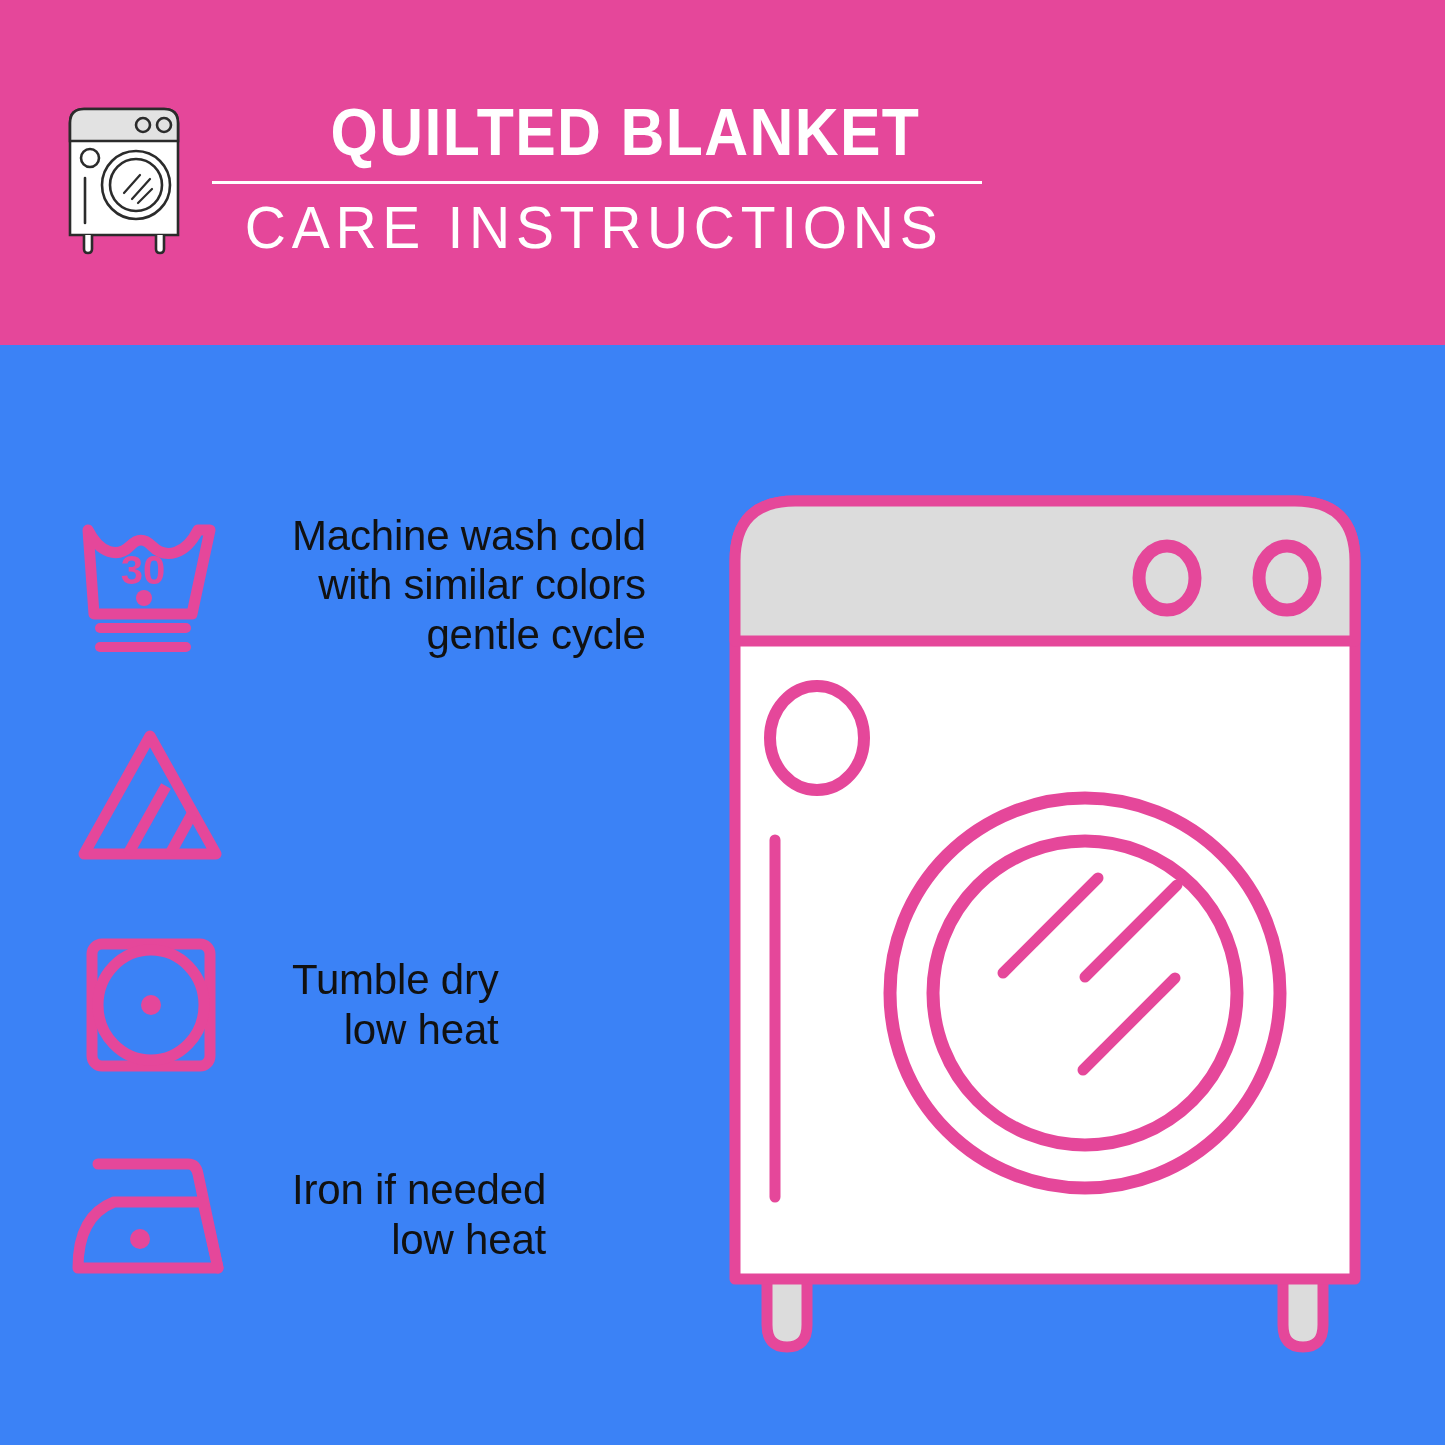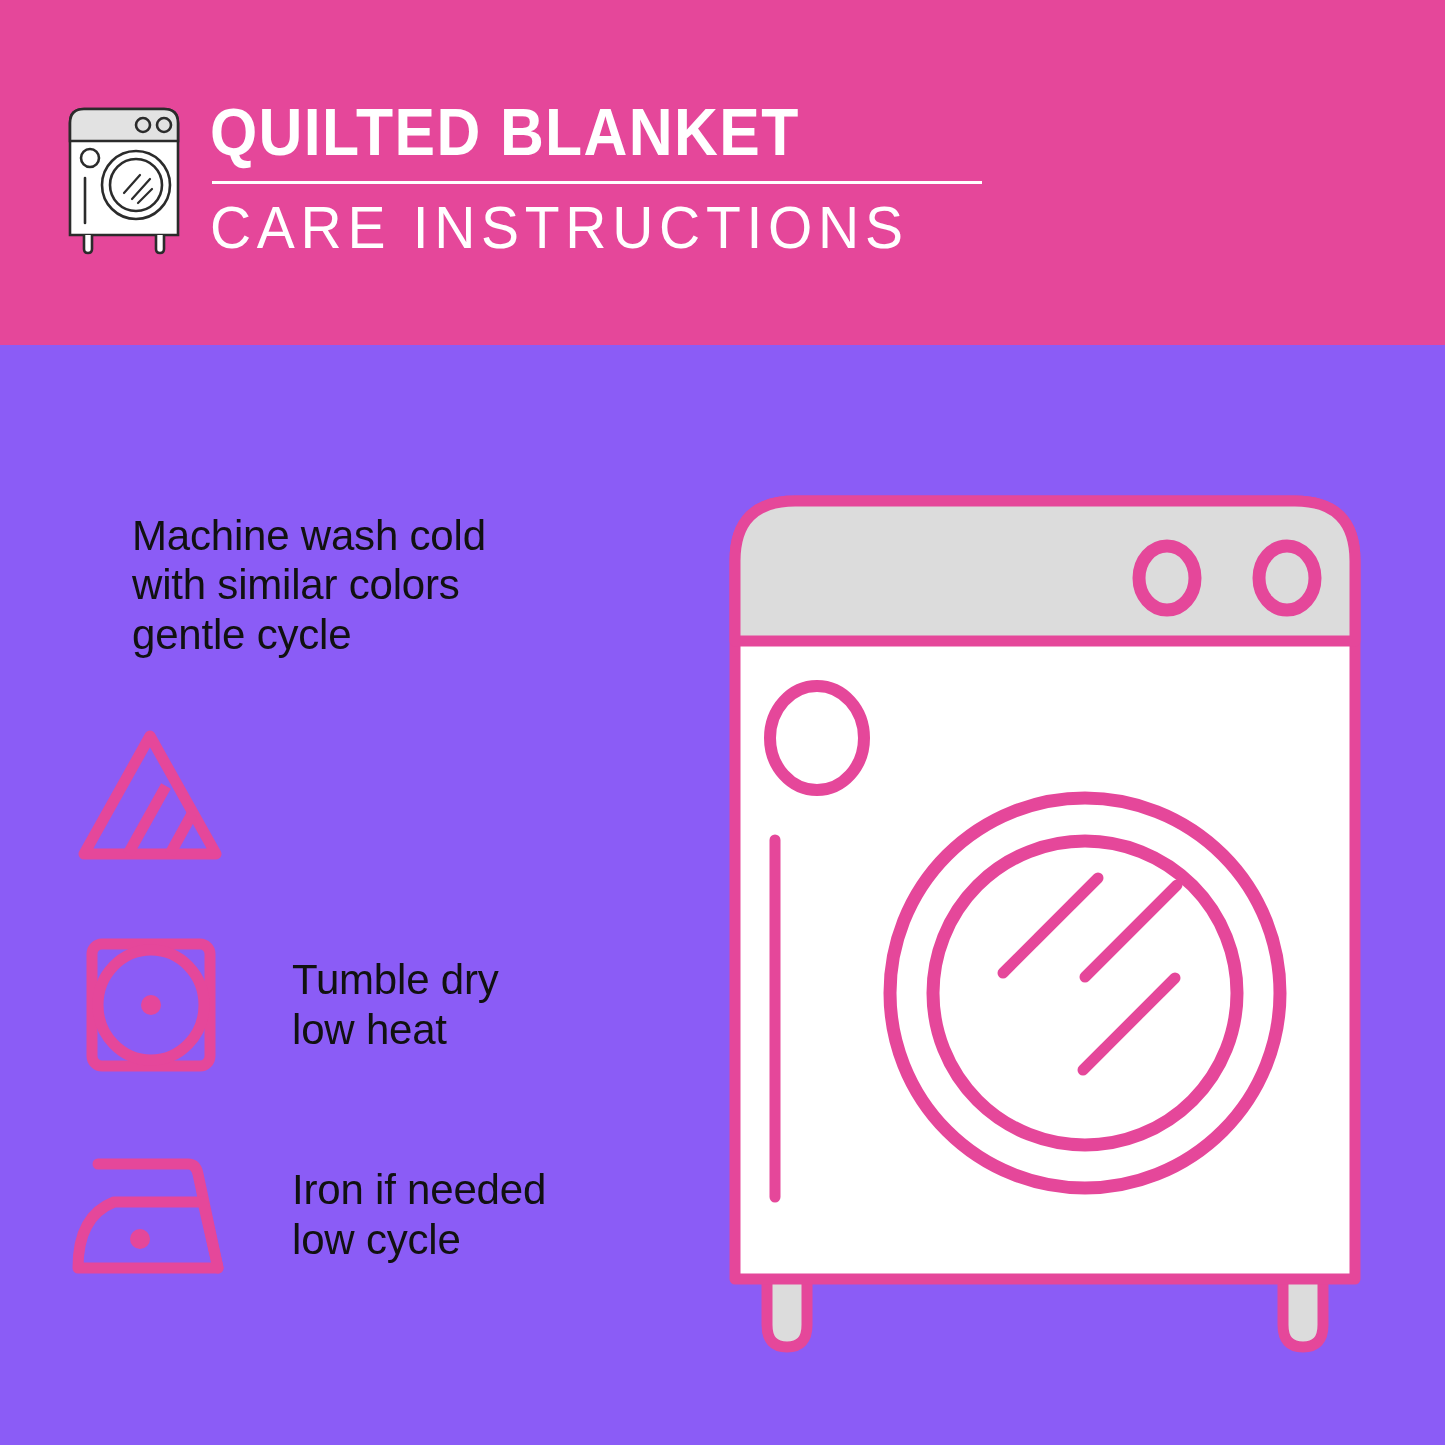--- a/index.html
+++ b/index.html
@@ -8,22 +8,23 @@
     padding: 0;
     background: #ffffff;
   }
   body {
     font-family: "Liberation Sans", sans-serif;
   }
   .canvas {
     position: relative;
     width: 1445px;
     height: 1445px;
-    background: #8b5cf6;
+    background: #3b82f6;
     overflow: hidden;
+    text-align: right;
   }
 
   
   .header {
     position: absolute;
     left: 0;
     top: 0;
     width: 1445px;
     height: 345px;
     background: #e5479a;
@@ -150,20 +151,34 @@
         <div class="title-rule"></div>
         <div class="title-sub">CARE INSTRUCTIONS</div>
       </div>
 
     </div>
   </div>
 
   <div class="care-list">
 
     <div class="care-row">
+      <div class="care-symbol">
+        <svg width="160" height="150" viewBox="0 0 160 150">
+
+          <path d="M18 20 C30 44 48 48 60 36 C68 28 74 28 82 36 C96 50 116 44 128 20
+                   L140 20 L122 104 L24 104 Z" fill="none" stroke="#e5479a" stroke-width="11" stroke-linejoin="round" stroke-linecap="round"></path>
+
+          <line x1="30" y1="118" x2="116" y2="118" stroke="#e5479a" stroke-width="10" stroke-linecap="round"></line>
+          <line x1="30" y1="137" x2="116" y2="137" stroke="#e5479a" stroke-width="10" stroke-linecap="round"></line>
+
+          <text x="73" y="74" text-anchor="middle" fill="#e5479a" font-family="Liberation Sans, sans-serif" font-size="40" font-weight="bold">30</text>
+
+          <circle cx="74" cy="88" r="8" fill="#e5479a"></circle>
+        </svg>
+      </div>
       <div class="care-text">Machine wash cold
 with similar colors
 gentle cycle</div>
     </div>
 
     <div class="care-row">
       <div class="care-symbol">
         <svg width="160" height="150" viewBox="0 0 160 150">
 
           <path d="M80 16 L146 134 L14 134 Z" fill="none" stroke="#e5479a" stroke-width="11" stroke-linejoin="round"></path>
@@ -191,21 +206,21 @@
         <svg width="160" height="150" viewBox="0 0 160 150">
 
           <path d="M28 24 L118 24 Q126 24 128 34 L148 128" fill="none" stroke="#e5479a" stroke-width="11" stroke-linecap="round" stroke-linejoin="round"></path>
 
           <path d="M8 128 Q8 76 44 62 L133 62 L148 128 Z" fill="none" stroke="#e5479a" stroke-width="11" stroke-linejoin="round" stroke-linecap="round"></path>
 
           <circle cx="70" cy="99" r="10" fill="#e5479a"></circle>
         </svg>
       </div>
       <div class="care-text">Iron if needed
-low cycle</div>
+low heat</div>
     </div>
 
   </div>
 
   <svg class="machine" viewBox="0 0 680 880">
 
     <path d="M42 790 L42 840 Q42 862 62 862 Q82 862 82 840 L82 790 Z" fill="#dcdcdc" stroke="#e5479a" stroke-width="11" stroke-linejoin="round"></path>
     <path d="M598 790 L598 840 Q598 862 578 862 Q558 862 558 840 L558 790 Z" fill="#dcdcdc" stroke="#e5479a" stroke-width="11" stroke-linejoin="round"></path>
 
     <path d="M10 76 Q10 16 70 16 L570 16 Q630 16 630 76 L630 794 L10 794 Z" fill="#ffffff" stroke="#e5479a" stroke-width="11" stroke-linejoin="round"></path>

